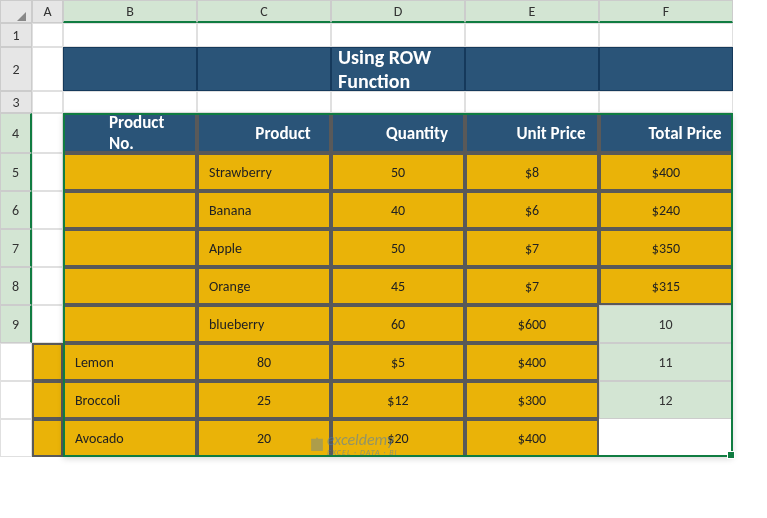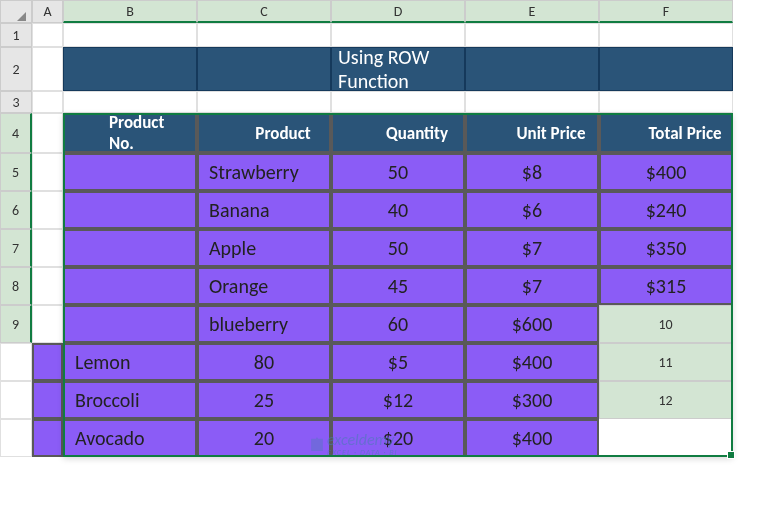--- a/index.html
+++ b/index.html
@@ -19,30 +19,30 @@
 
 
 .cell { border: 1px solid #e0e0e0; background: #fff; display:flex; align-items:center; justify-content:center; font-size:15px; color:#222; padding:2px 6px; }
 .r1 { height: 24px; }
 .r2 { height: 44px; }
 .r3 { height: 22px; }
 .rH { height: 40px; }
 .rD { height: 38px; }
 
 
-.title-cell { background: #2a5478; color:#fff; font-weight:normal; font-size:20px; border:1px solid #15395b; }
+.title-cell { background: #2a5478; color:#fff; font-weight:bold; font-size:20px; border:1px solid #15395b; }
 .title-cell.left { border-left:1px solid #15395b; }
 .title-cell.right { border-right:1px solid #15395b; }
 .title-text-host { display:flex; align-items:center; justify-content:center; }
 
 
 .tbl-head { background:#2a5478; color:#fff; font-weight:bold; font-size:17px; border:2px solid #595959;padding-left:44px; }
 
 
-.tbl-data { background:#8b5cf6; border:2px solid #595959; color:#222; font-size:20px; }
+.tbl-data { background:#eab308; border:2px solid #595959; color:#222; font-size:14px; }
 .tbl-data.prod { justify-content:flex-start; padding-left:10px; }
 
 
 .selection-box { position:absolute; border:2px solid #107c41; pointer-events:none; box-shadow: 0 2px 6px rgba(0,0,0,0.15); }
 .selection-handle { position:absolute; width:8px; height:8px; background:#107c41; border:1px solid #fff; right:-4px; bottom:-4px; }
 
 .watermark { position:absolute; font-size:16px; color:#4a7bb5; opacity:0.55; font-style:italic; pointer-events:none; display:flex; align-items:center; gap:3px; }
 .watermark .sub { font-size:8px; letter-spacing:1px; }
 .water-icon { width:14px; height:14px; background:#4a7bb5; clip-path: polygon(50% 0, 42% 12%, 8% 12%, 8% 100%, 92% 100%, 92% 12%, 58% 12%); opacity:0.7; }
 </style>

